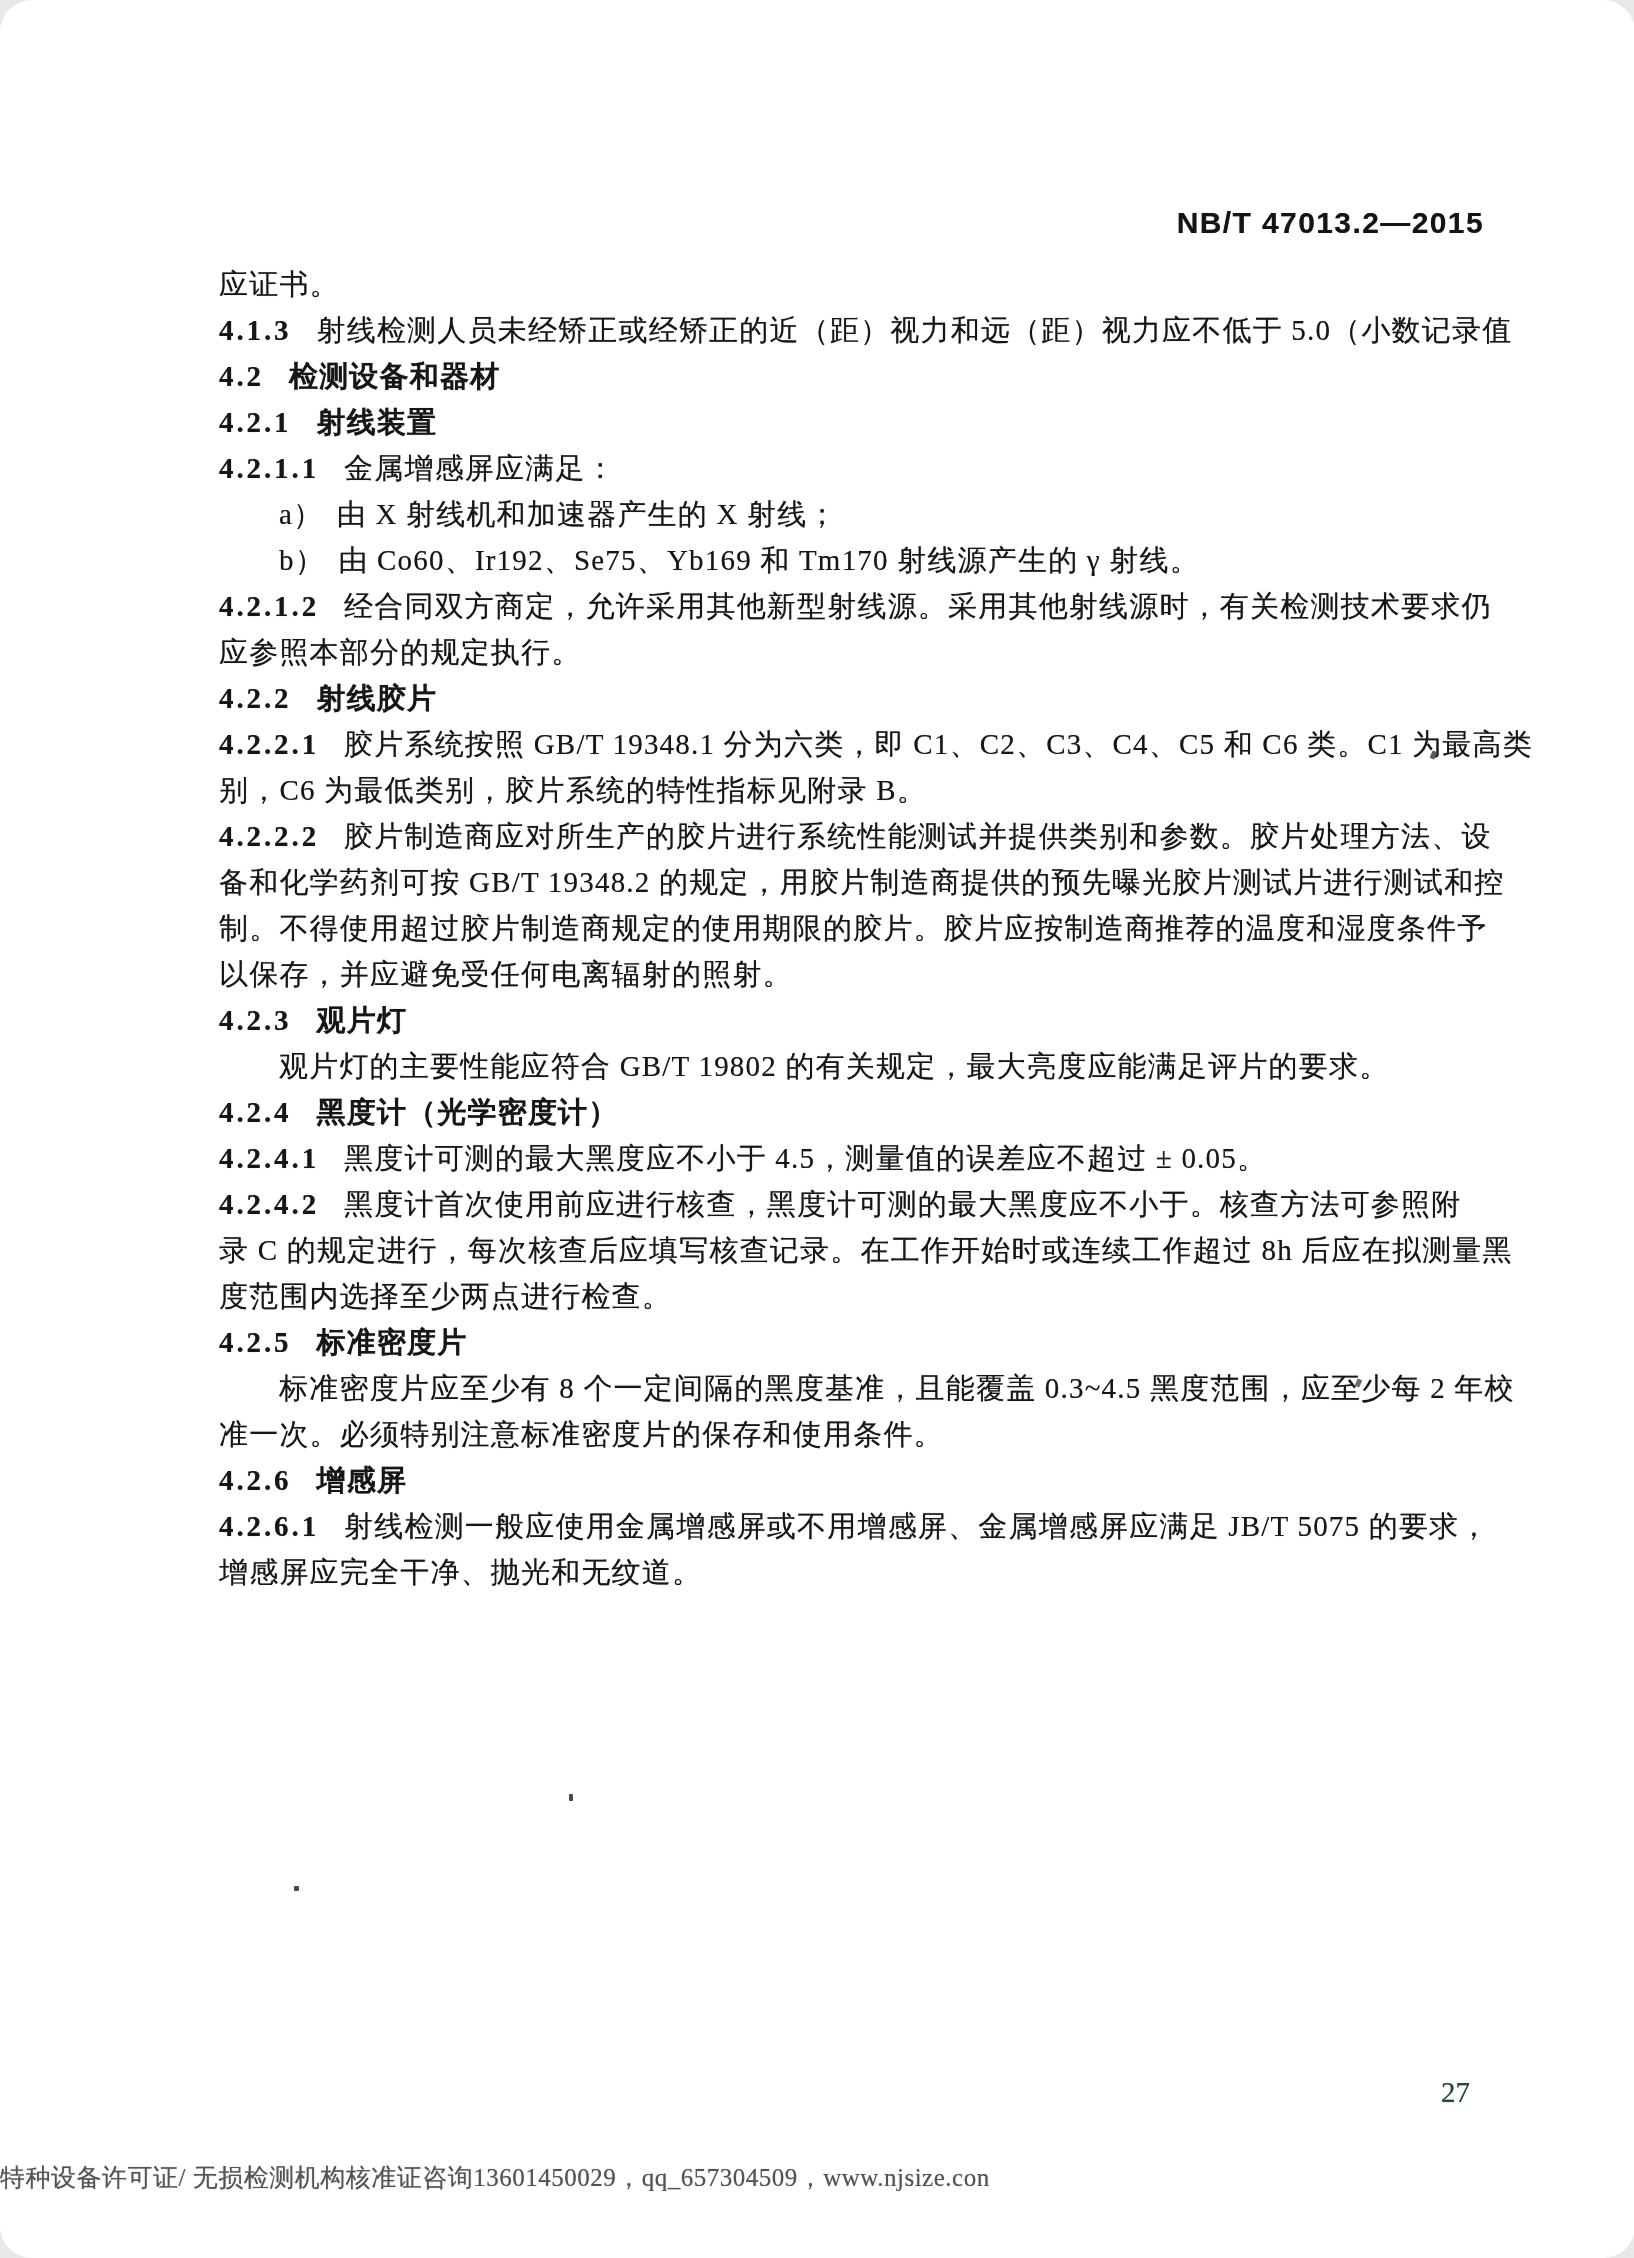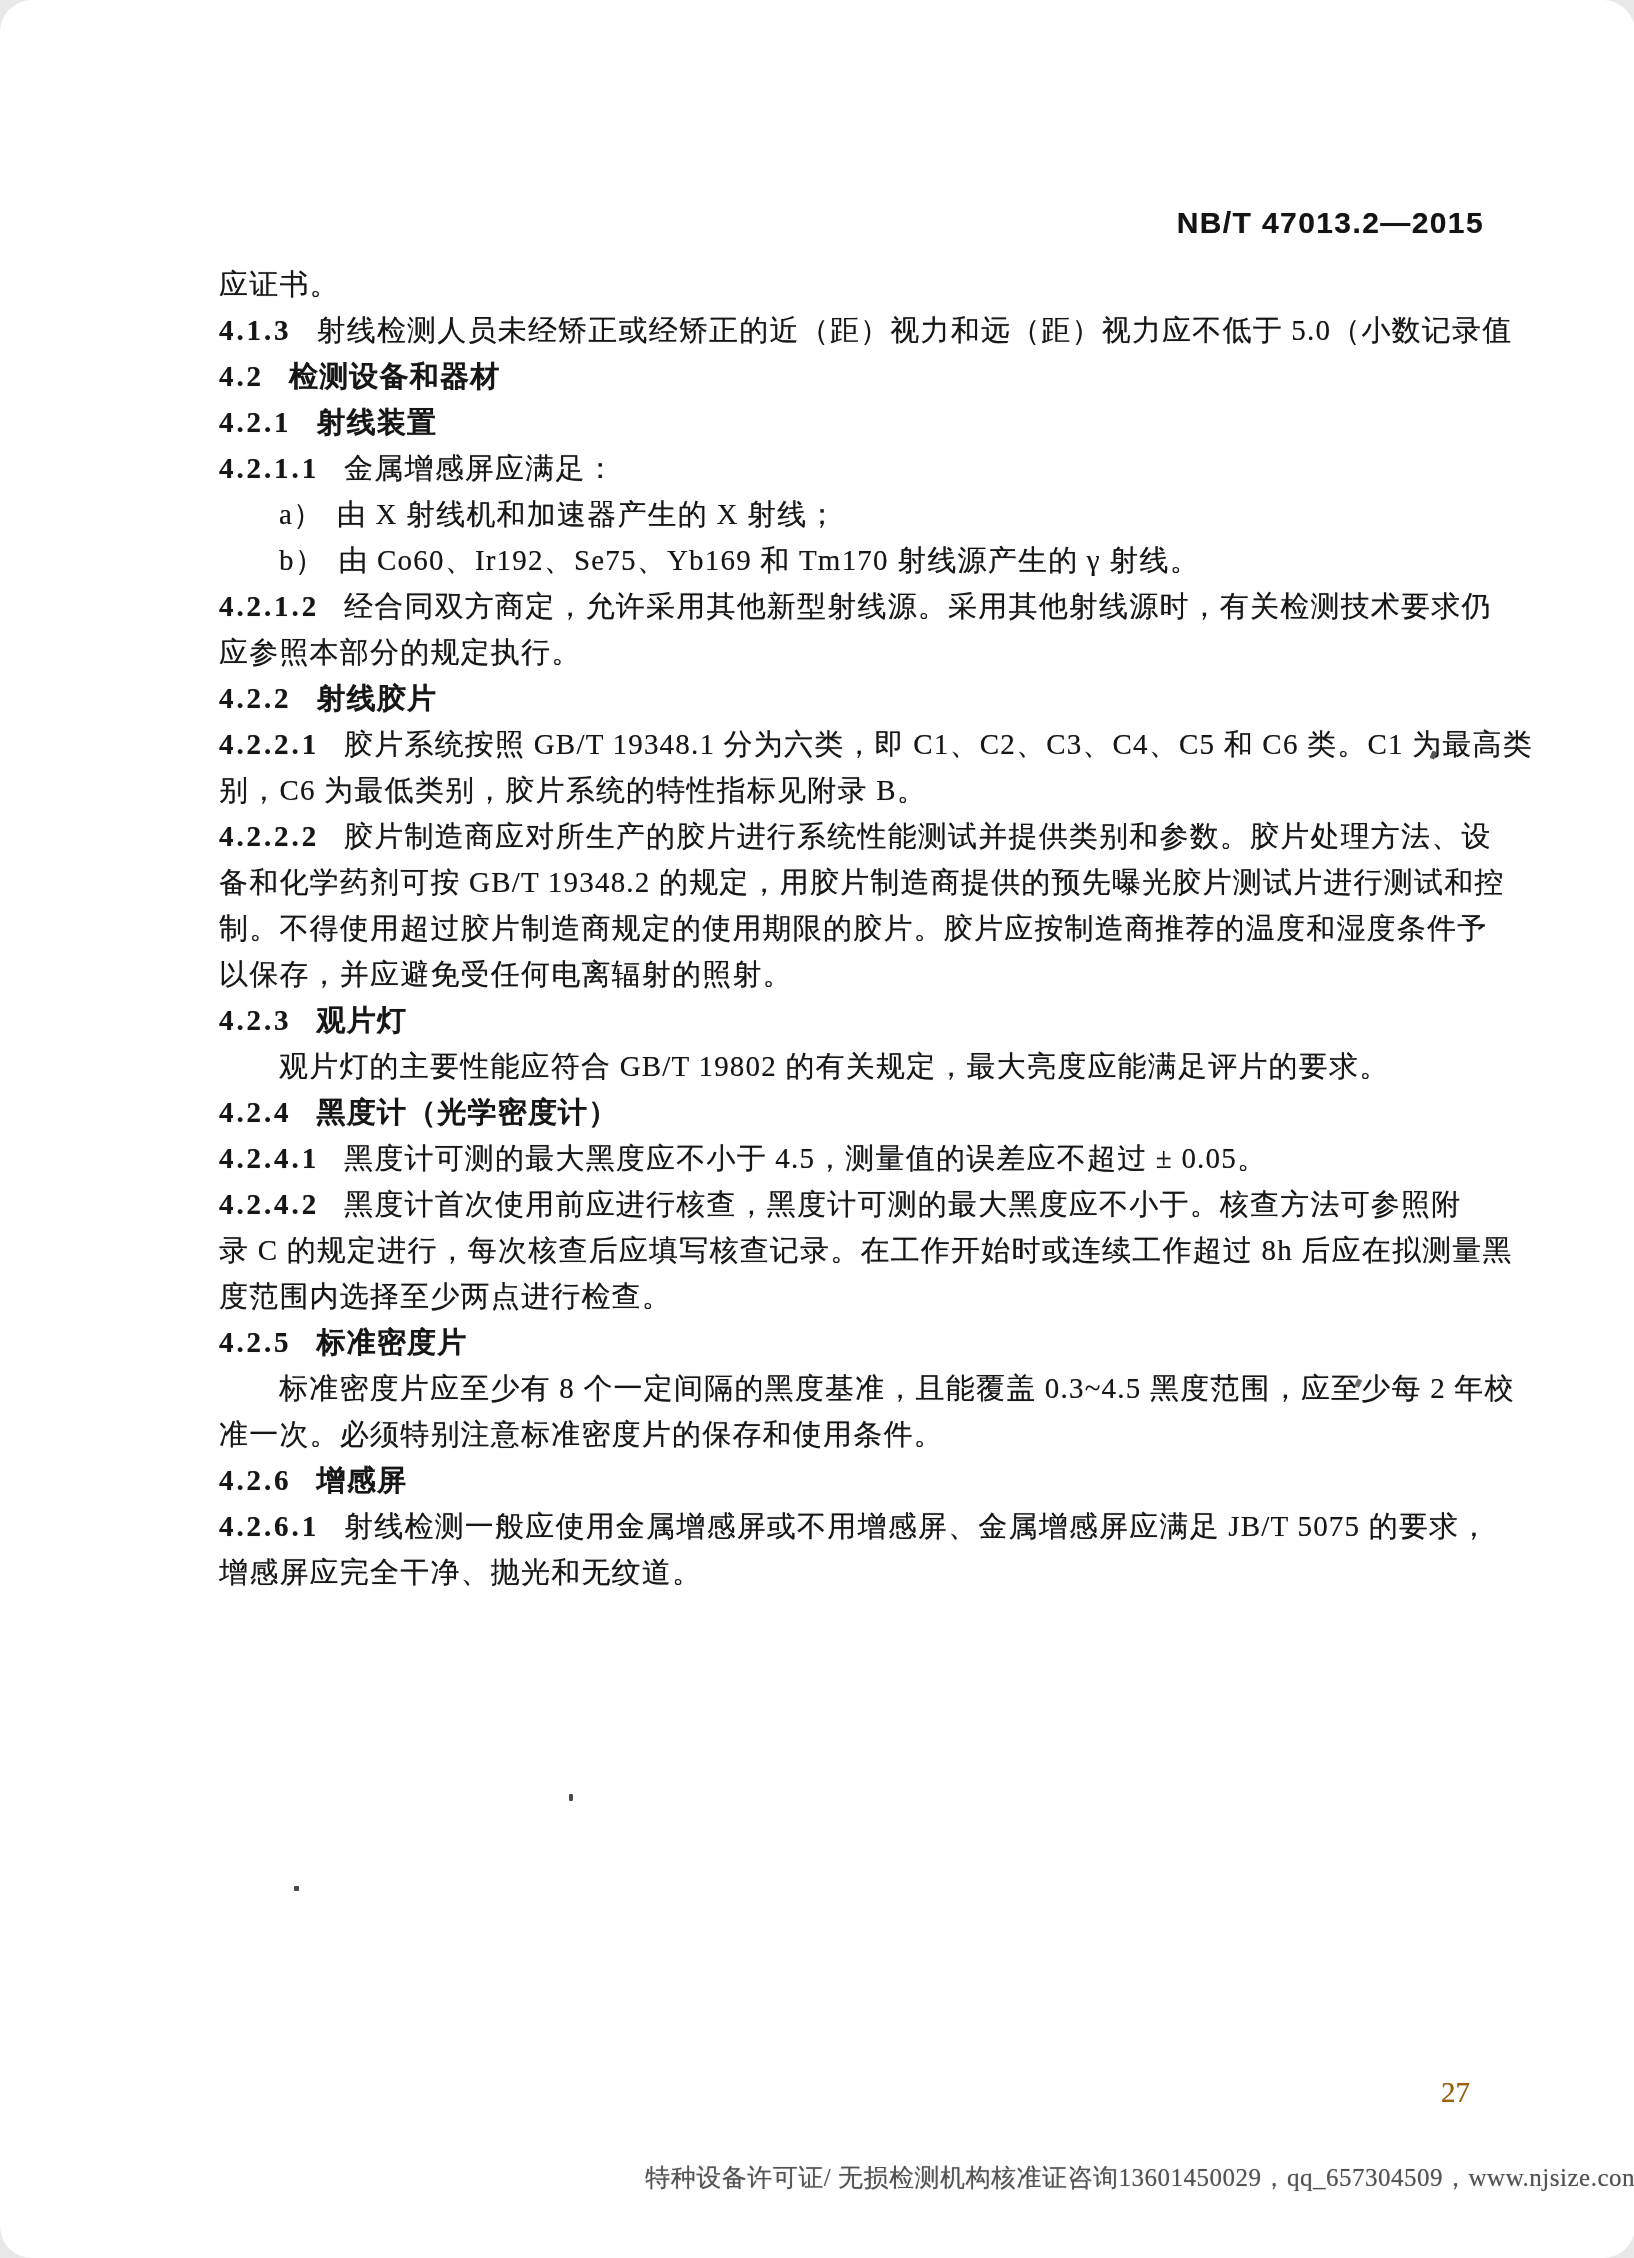--- a/index.html
+++ b/index.html
@@ -58,28 +58,28 @@
     font-weight: 400;
     letter-spacing: 1.2px;
     margin-right: 13.5px;
   }
   .style-firstline { padding-left: 60px; }
   .page-number {
     position: absolute;
     left: 1441px;
     top: 2076px;
     font-size: 29px;
-    color: #a16207;
+    color: #14532d;
   }
   .footer {
     position: absolute;
     top: 2161px;
     left: 0;
     width: 100%;
-    text-align: right;
+    text-align: left;
     font-size: 25px;
     letter-spacing: 0.5px;
     color: #2e2e2e;
     opacity: 0.82;
     text-shadow: 0 0 1px rgba(40,40,40,0.6);
   }
   .speck {
     position: absolute;
     background: #4a4a4a;
     border-radius: 1px;

